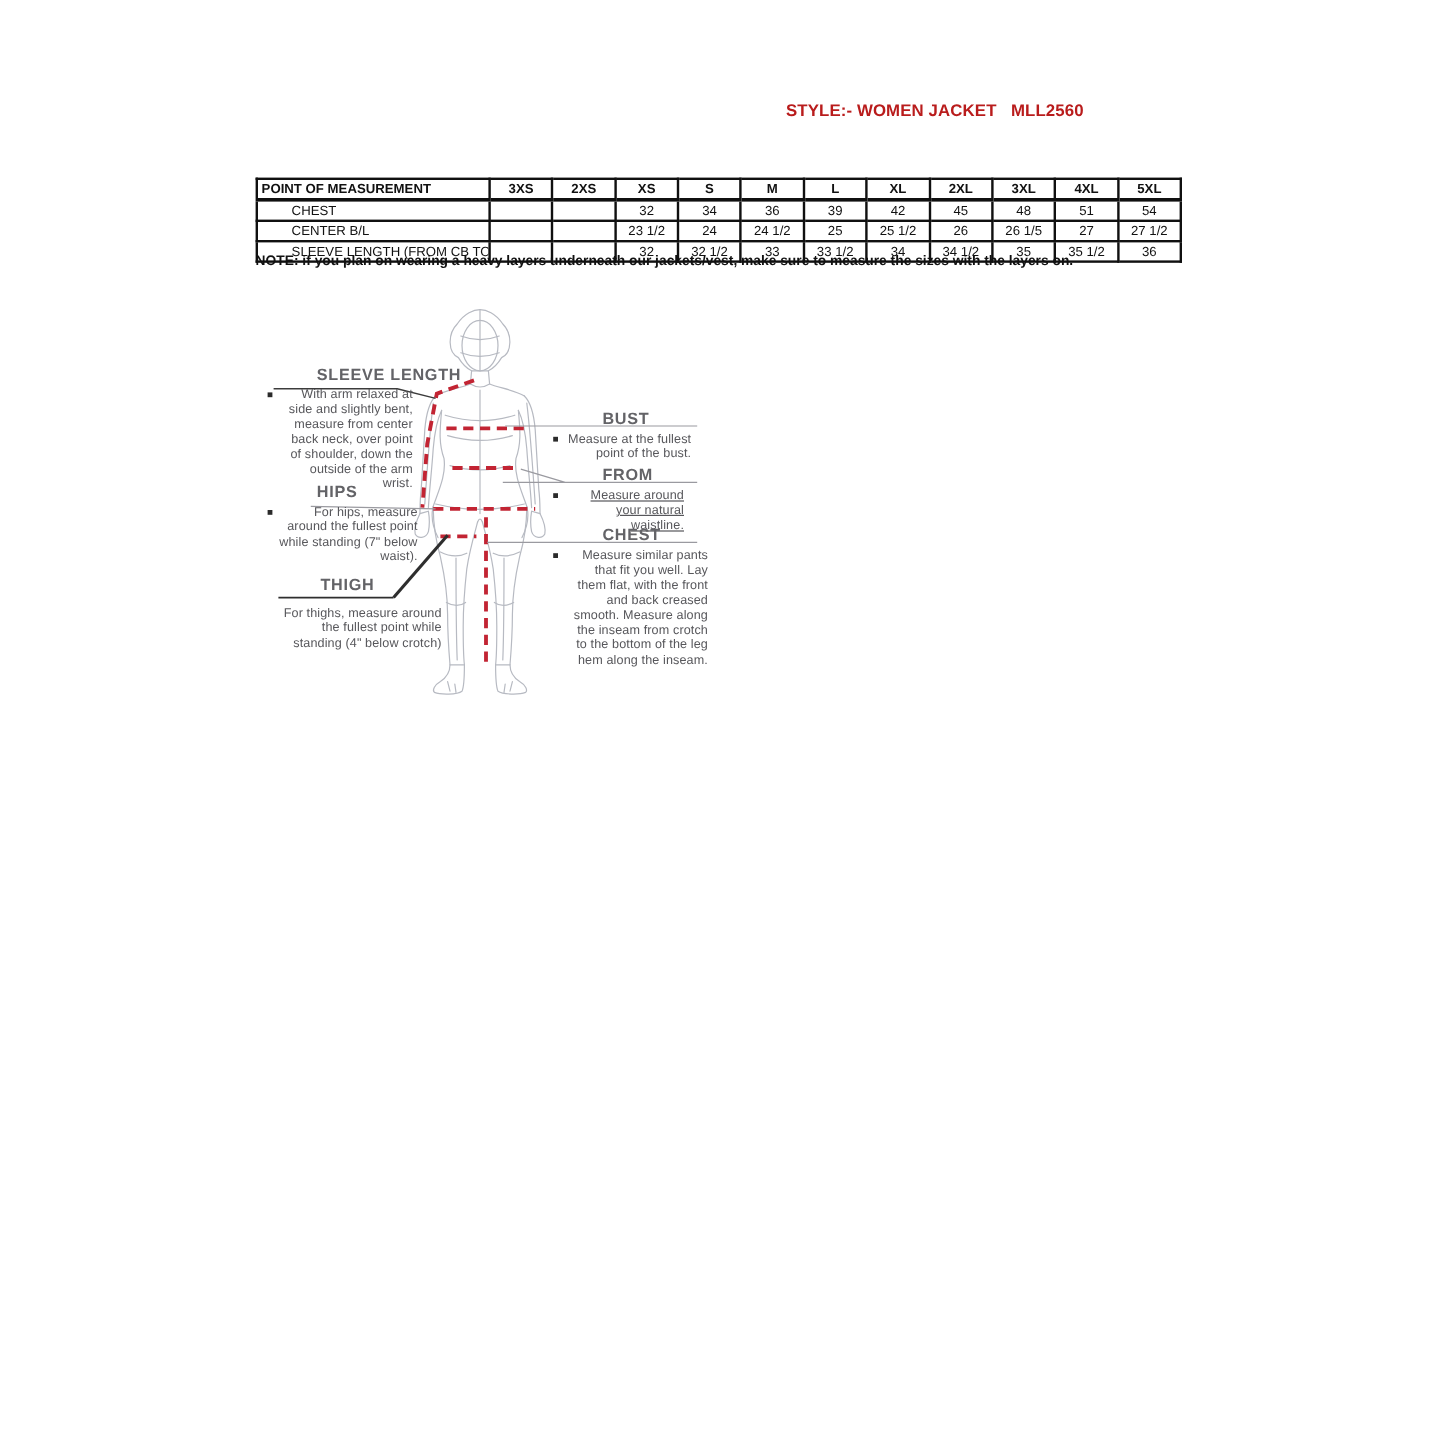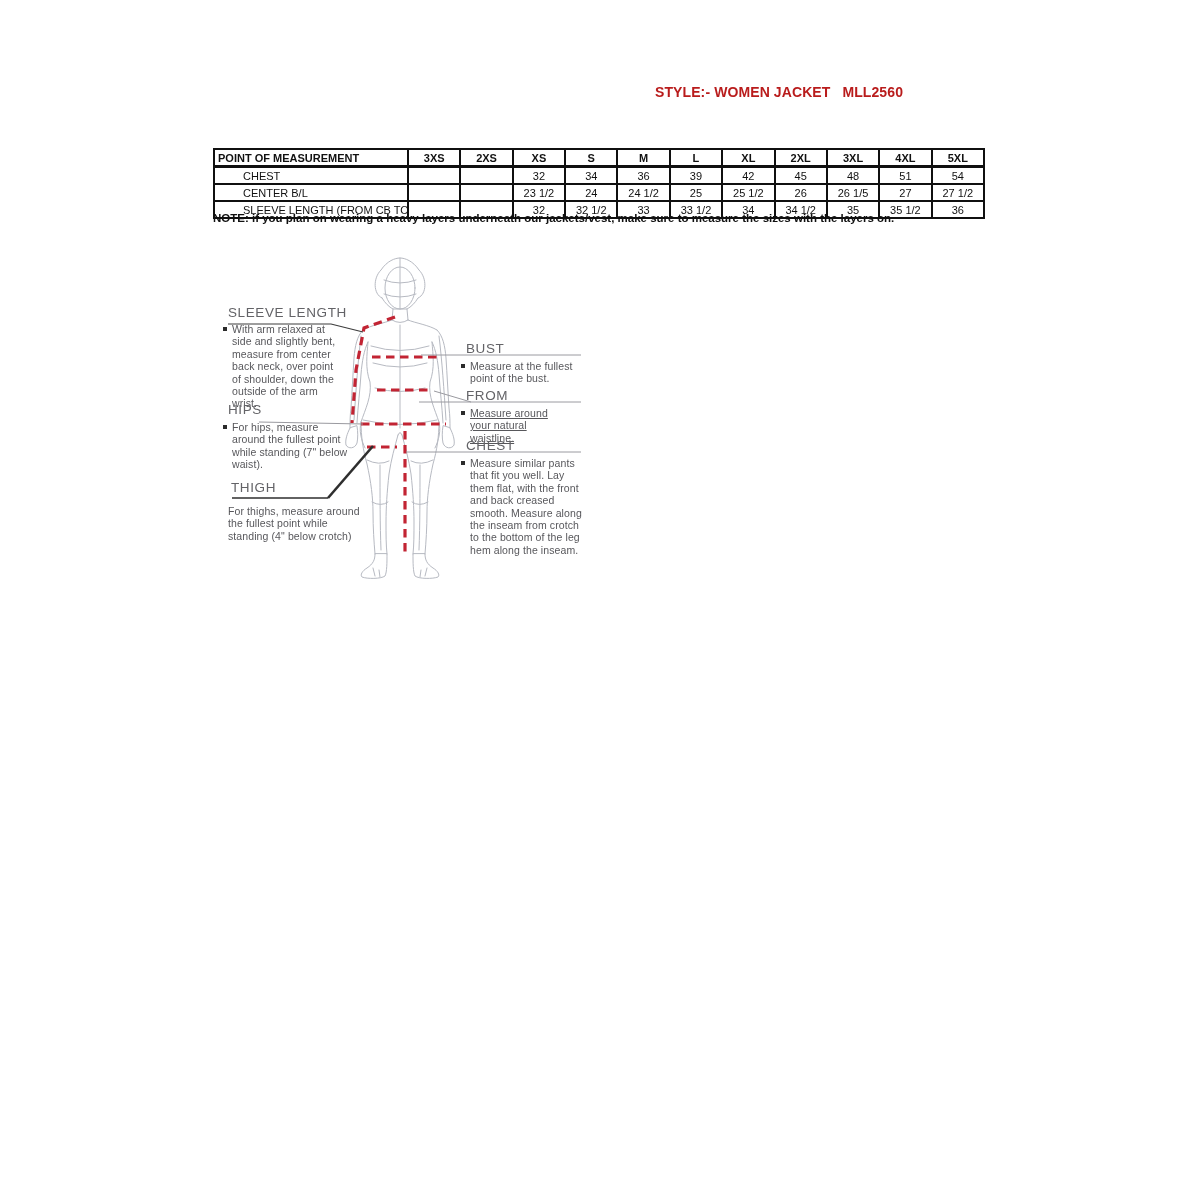--- a/index.html
+++ b/index.html
@@ -24,24 +24,24 @@
   table.sizechart thead th:first-child{width:186px;text-align:left;}
   table.sizechart tbody th{font-weight:normal;text-align:left;padding-left:28px;}
   table.sizechart td{text-align:center;font-weight:normal;}
   .note{
     position:absolute;left:213px;top:212px;width:780px;
     font-size:11.5px;font-weight:bold;color:#111;
   }
   .diagram{position:absolute;left:215px;top:250px;width:410px;height:350px;}
   .diagram svg{position:absolute;left:0;top:0;}
   .g-head{
-    position:absolute;font-size:13.5px;font-weight:400;color:#636367;
-    letter-spacing:0.6px;white-space:nowrap;
-  }
-  .g-text{position:absolute;display:flex;align-items:flex-start;}
+    position:absolute;font-size:13.5px;font-weight:700;color:#636367;
+    letter-spacing:0.6px;white-space:nowrap;margin-left:36px;
+  }
+  .g-text{position:absolute;display:flex;align-items:flex-start;text-align:right;}
   .g-text .bullet{
     width:4px;height:4px;background:#2b2b2b;flex:0 0 auto;margin:4px 5px 0 0;
   }
   .g-text .g-p{
     font-size:10.5px;line-height:12.4px;color:#57575b;letter-spacing:0.1px;
   }
   .w112{width:112px;} .w116{width:116px;} .w140{width:140px;}
   .w106{width:106px;} .w100{width:100px;text-decoration:underline;} .w120{width:120px;}
 </style>
 </head>

